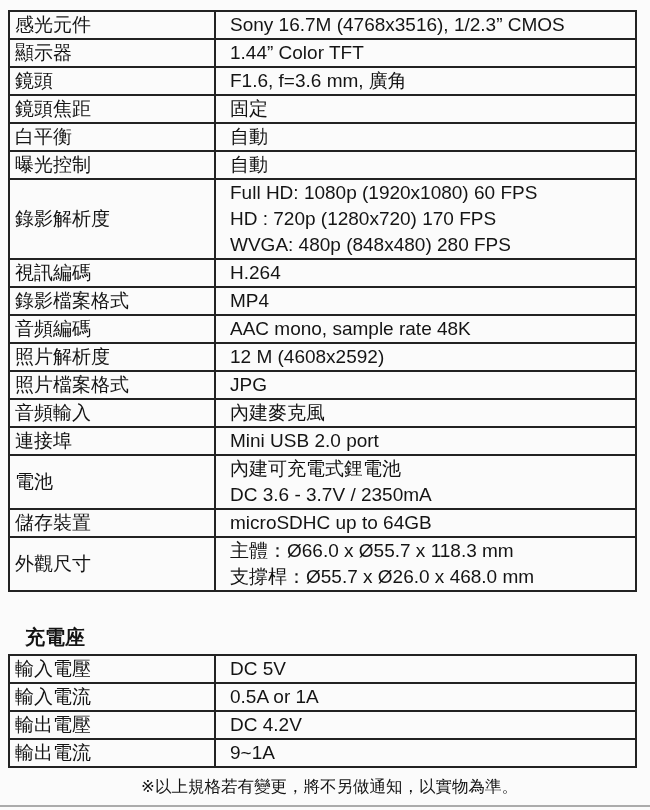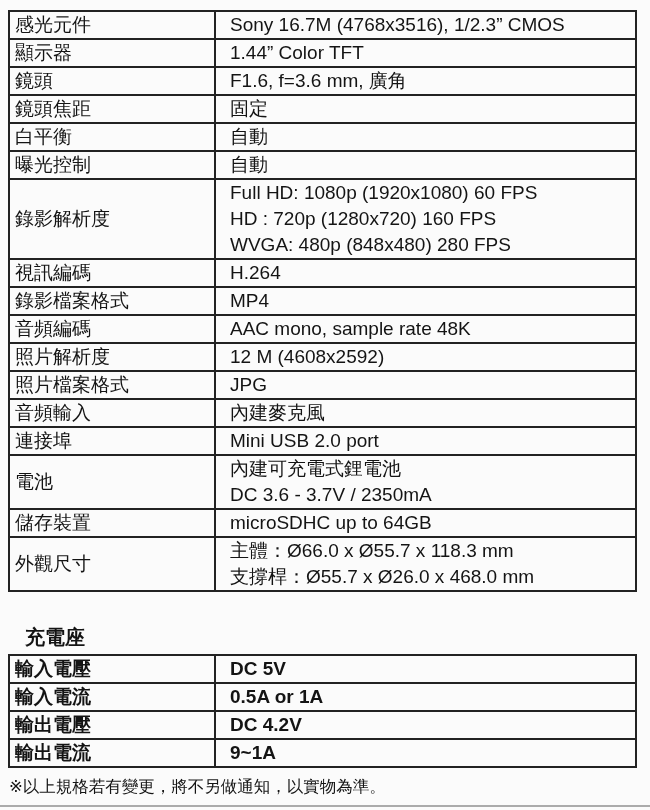--- a/index.html
+++ b/index.html
@@ -18,21 +18,20 @@
   table.spec {
     border-collapse: collapse;
     table-layout: fixed;
     width: 627px;
   }
   table.spec.main {
     margin: 10px 0 0 8px;
   }
   table.spec.dock {
     margin: 4px 12px 0 8px;
-    font-weight: bold;
   }
   table.spec td {
     border: 2px solid #232323;
     font-size: 19px;
     line-height: 26px;
     vertical-align: middle;
     overflow: hidden;
   }
   td.lbl { padding: 0 4px 0 5px; }
   td.val { padding: 0 4px 0 14px; }
@@ -40,20 +39,21 @@
   .section-title {
     margin: 32px 0 0 25px;
     font-size: 20px;
     font-weight: bold;
     line-height: 26px;
   }
   .footnote {
     margin: 8px 0 0 9px;
     font-size: 16.5px;
     line-height: 21px;
+    text-align: center;
   }
   .bottom-rule {
     position: absolute;
     left: 0;
     right: 0;
     bottom: 3px;
     height: 2px;
     background: #ababab;
   }
 </style>
@@ -101,21 +101,21 @@
       <tr>
         <td class="lbl">曝光控制</td>
         <td class="val">
             <div class="line">自動</div>
           </td>
       </tr>
       <tr>
         <td class="lbl">錄影解析度</td>
         <td class="val">
           <div class="line">Full HD: 1080p (1920x1080) 60 FPS</div>
-          <div class="line">HD : 720p (1280x720) 160 FPS</div>
+          <div class="line">HD : 720p (1280x720) 170 FPS</div>
           <div class="line">WVGA: 480p (848x480) 280 FPS</div>
         </td>
       </tr>
       <tr>
         <td class="lbl">視訊編碼</td>
         <td class="val">
             <div class="line">H.264</div>
           </td>
       </tr>
       <tr>

